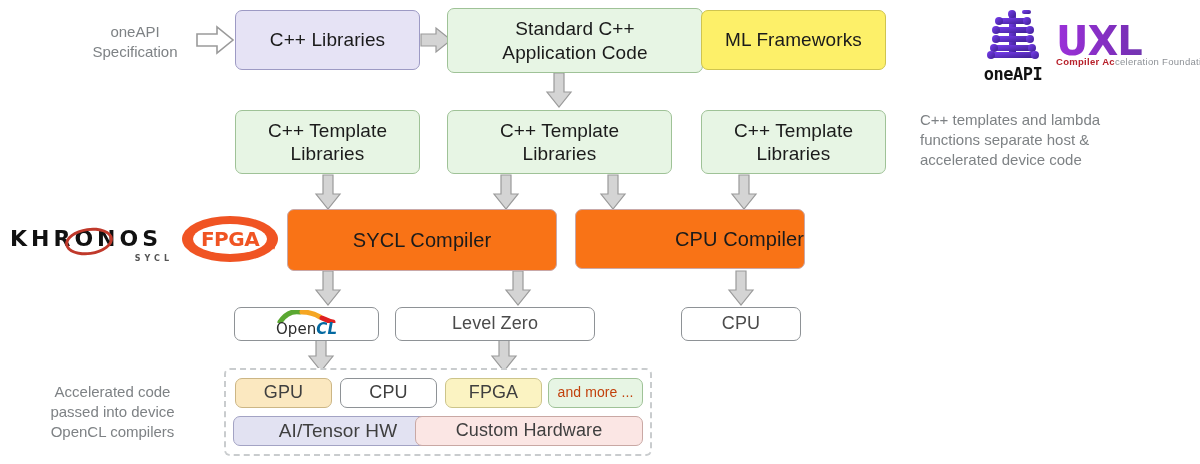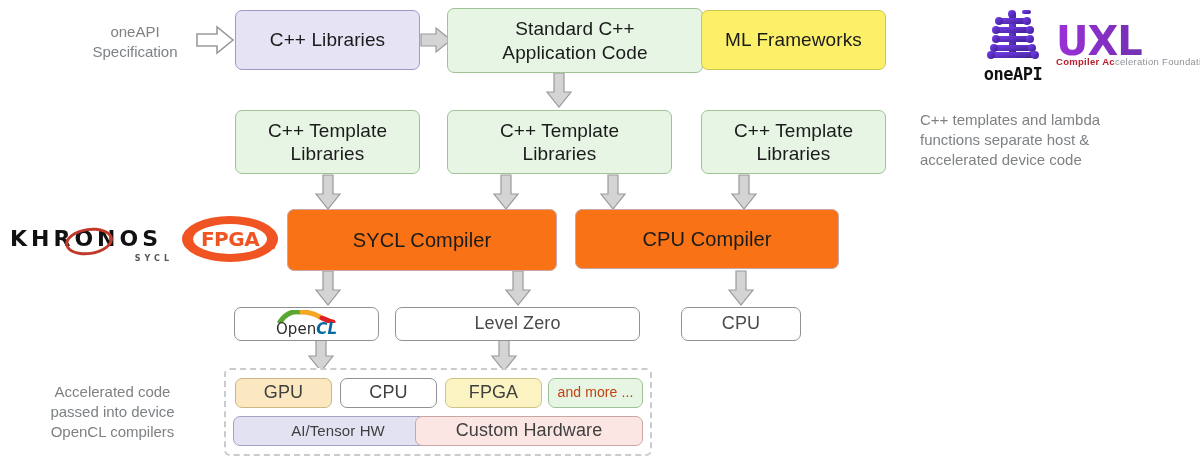--- a/index.html
+++ b/index.html
@@ -284,36 +284,36 @@
 
   <div class="node green" style="left:701px; top:110px; width:185px; height:64px;">
     <span style="white-space:pre-line;">C++ Template
 Libraries</span>
   </div>
 
   <div class="node pink" style="left:287px; top:209px; width:270px; height:62px; font-size:20px;">
     <span>SYCL Compiler</span>
   </div>
 
-  <div class="node pink" style="left:575px; top:209px; width:264px; height:60px; font-size:20px;">
+  <div class="node pink" style="left:575px; top:209px; width:230px; height:60px; font-size:20px;justify-content:flex-end;">
     <span>CPU Compiler</span>
   </div>
 
   <div class="node white" style="left:234px; top:307px; width:145px; height:34px;">
     <div class="opencl-logo">
       <svg class="opencl-arc" width="62" height="13" viewBox="0 0 62 13">
         <path d="M4,12 C10,3 18,1 24,2" stroke="#5aa832" stroke-width="5" fill="none" stroke-linecap="round"></path>
         <path d="M26,2 C33,2 39,4 44,7" stroke="#f5a623" stroke-width="5" fill="none" stroke-linecap="round"></path>
         <path d="M46,8 C51,10 54,12 57,12" stroke="#e02020" stroke-width="5" fill="none" stroke-linecap="round"></path>
       </svg>
       <div class="opencl-word"><span>Open</span><b>CL</b></div>
     </div>
   </div>
 
-  <div class="node white" style="left:395px; top:307px; width:245px; height:34px; color:#4b4b4b; font-size:18px;">
+  <div class="node white" style="left:395px; top:307px; width:200px; height:34px; color:#4b4b4b; font-size:18px;">
     <span>Level Zero</span>
   </div>
 
   <div class="node white" style="left:681px; top:307px; width:120px; height:34px; color:#4b4b4b; font-size:18px;">
     <span>CPU</span>
   </div>
 
   <div class="dashbox" style="left:224px; top:368px; width:428px; height:88px;"></div>
 
   <div class="node ltan" style="left:235px; top:378px; width:97px; height:30px; font-size:18px; color:#3f3f3f;">
@@ -322,21 +322,21 @@
   <div class="node white" style="left:340px; top:378px; width:97px; height:30px; font-size:18px; color:#3f3f3f;">
     <span>CPU</span>
   </div>
   <div class="node lyellow" style="left:445px; top:378px; width:97px; height:30px; font-size:18px; color:#3f3f3f;">
     <span>FPGA</span>
   </div>
   <div class="node lgreen2" style="left:548px; top:378px; width:95px; height:30px; font-size:14px; color:#c2410c;">
     <span>and more ...</span>
   </div>
 
-  <div class="node lpurple2" style="left:233px; top:416px; width:210px; height:30px; font-size:15px; color:#3f3f3f;">
+  <div class="node lpurple2" style="left:233px; top:416px; width:210px; height:30px; font-size:19px; color:#3f3f3f;">
     <span>AI/Tensor HW</span>
   </div>
   <div class="node lpink2" style="left:415px; top:416px; width:228px; height:30px; font-size:18px; color:#3f3f3f;">
     <span>Custom Hardware</span>
   </div>
 
   <div class="logo oneapi-wrap" style="left:968px; top:6px; width:90px;">
     <svg width="66" height="56" viewBox="0 0 66 56">
       <defs>
         <linearGradient id="oa" x1="0" y1="0" x2="1" y2="1">

